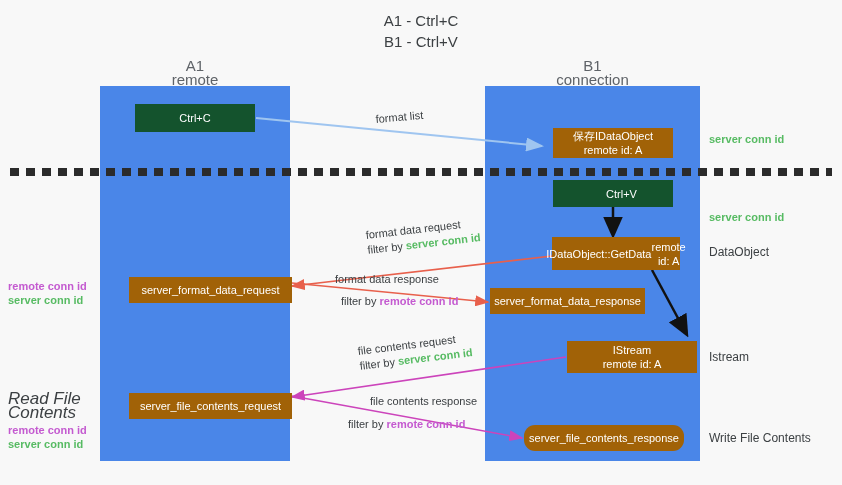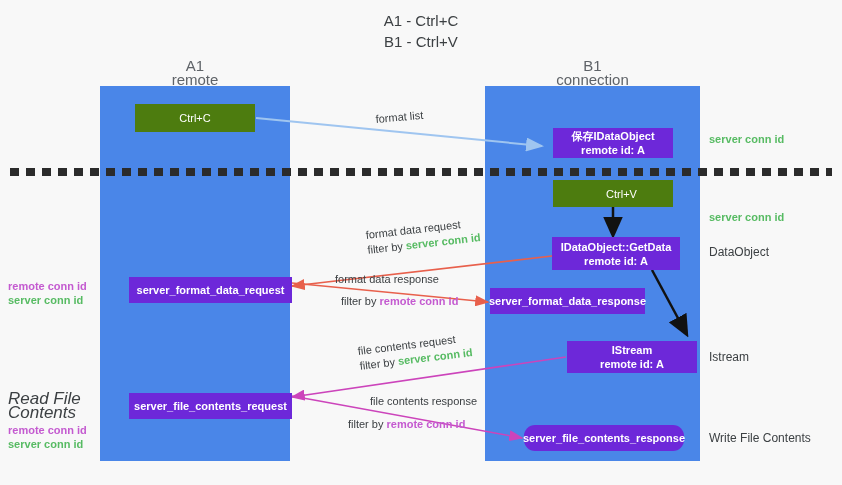--- a/index.html
+++ b/index.html
@@ -27,23 +27,23 @@
   
   .lane{background:#4a86e8;}
 
   
   .box{
     box-sizing:border-box;
     display:flex;align-items:center;justify-content:center;
     text-align:center;color:#ffffff;font-size:11px;line-height:14px;
     padding:2px 4px;
   }
-  .box.green{background:#4d7c0f;text-align:center;}
+  .box.green{background:#14532d;text-align:center;}
   .box.orange{background:#fbb košer;}
-  .box.orange{background:#6d28d9;font-weight:bold;}
+  .box.orange{background:#a16207;}
 
   
   .note{font-size:11px;line-height:14px;color:#3c4043;}
   .note.green{color:#57bb63;font-weight:bold;}
   .note.purple{color:#c45ad0;font-weight:bold;}
   .note.dark{color:#3c4043;}
 
   
   .alabel{font-size:11px;line-height:15px;color:#3c4043;white-space:nowrap;}
   .alabel .g{color:#57bb63;font-weight:bold;}
@@ -121,21 +121,21 @@
 
   <div class="abs box orange" style="left:553px;top:128px;width:120px;height:30px;flex-direction:column;">
     <span>保存IDataObject</span>
     <span>remote id: A</span>
   </div>
 
   <div class="abs box green" style="left:553px;top:180px;width:120px;height:27px;padding-left:21px;">
     <span>Ctrl+V</span>
   </div>
 
-  <div class="abs box orange" style="left:552px;top:237px;width:128px;height:33px;flex-direction:column;">
+  <div class="abs box orange" style="left:552px;top:237px;width:128px;height:33px;flex-direction:row;">
     <span>IDataObject::GetData</span>
     <span>remote id: A</span>
   </div>
 
   <div class="abs box orange" style="left:490px;top:288px;width:155px;height:26px;">
     <span>server_format_data_response</span>
   </div>
 
   <div class="abs box orange" style="left:567px;top:341px;width:130px;height:32px;flex-direction:column;">
     <span>IStream</span>

